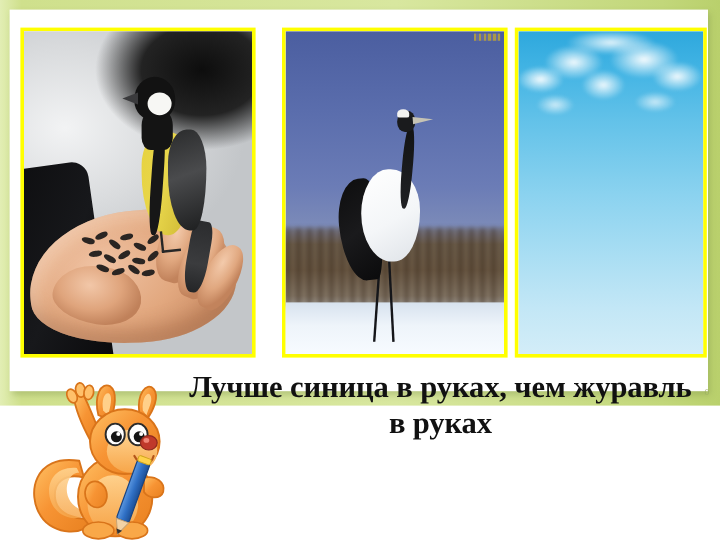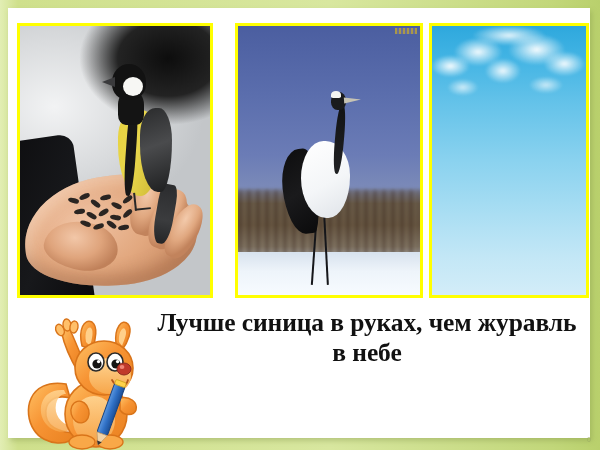--- a/index.html
+++ b/index.html
@@ -11,21 +11,21 @@
     width: 600px;
     height: 450px;
     overflow: hidden;
     font-family: "Liberation Serif", serif;
   }
 
   
   #slide {
     position: relative;
     width: 600px;
-    height: 450px;
+    height: 338px;
     box-sizing: border-box;
     background: linear-gradient(to right,
         #e2eeb4 0%, #cfe08c 3%, #d8e79f 55%, #c2d77a 92%, #b9d06c 100%);
   }
   #slide-inner {
     position: absolute;
     left: 8px;
     top: 8px;
     right: 10px;
     bottom: 12px;
@@ -453,19 +453,19 @@
           <polygon points="87,138 92,138 89.5,142" fill="#333333"></polygon>
           <rect x="84" y="74" width="11" height="5" rx="1.5" fill="#ffd24a" stroke="#cfa51e" stroke-width="0.8"></rect>
         </g>
 
         <ellipse cx="60" cy="106" rx="9" ry="11" fill="url(#furG)" stroke="#d9741a" stroke-width="1.4" transform="rotate(-14 60 106)"></ellipse>
       </svg>
     </div>
 
     <div id="caption">
       <div>Лучше синица в руках, чем журавль</div>
-      <div>в небе</div>
+      <div>в руках</div>
     </div>
 
   </div>
 
   <div id="corner-mark">0</div>
 </div>
 
 </body></html>

